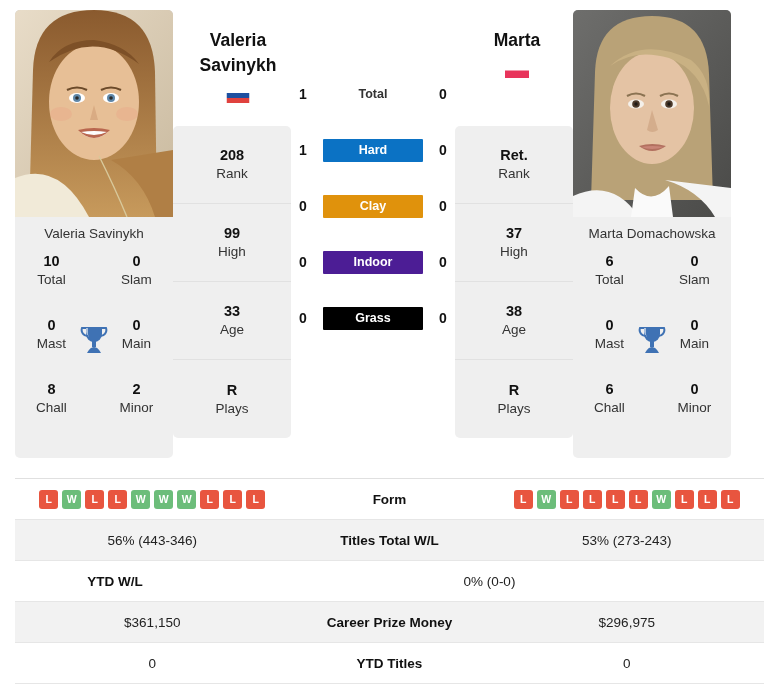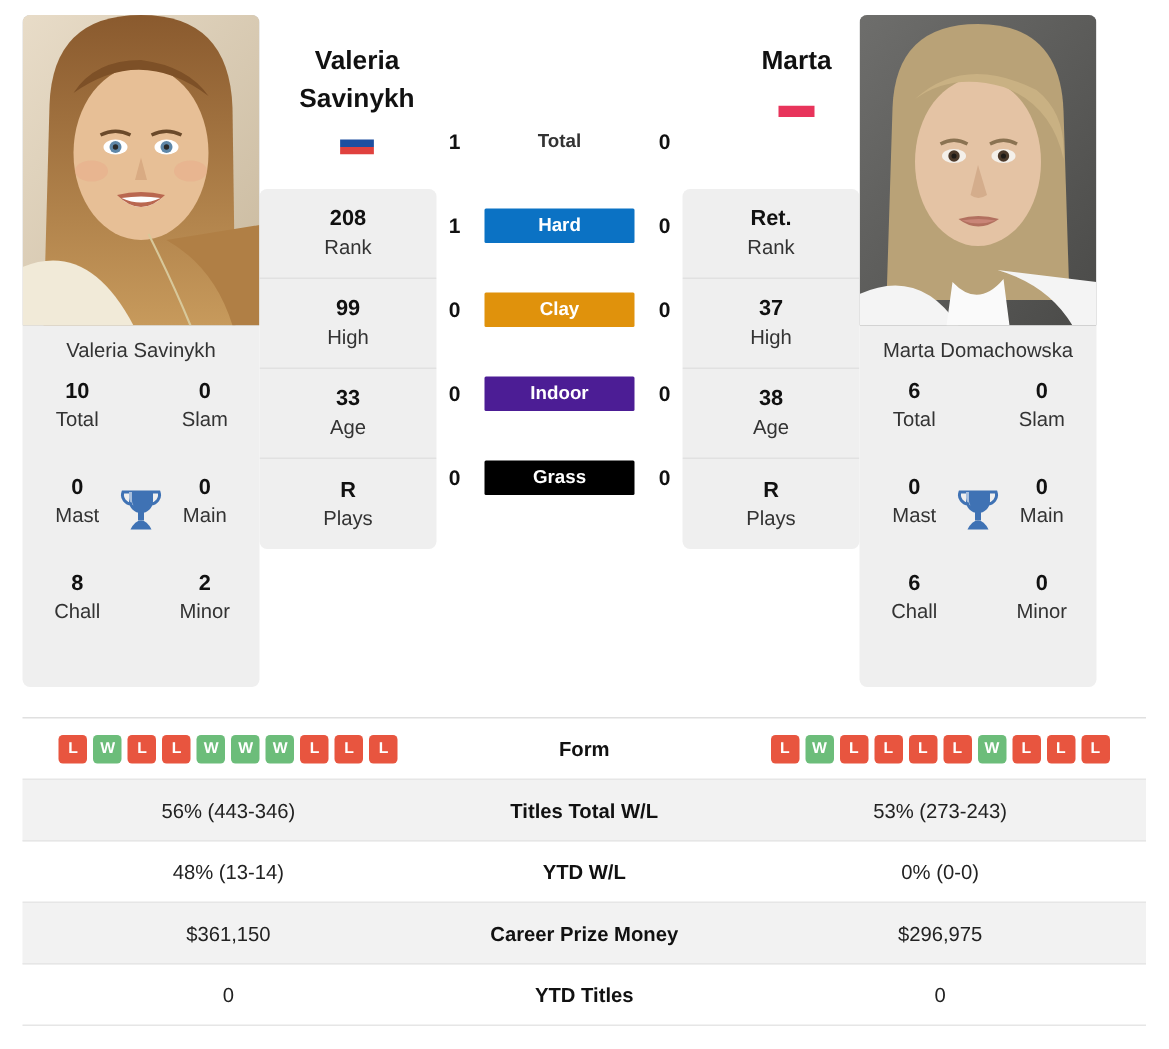--- a/index.html
+++ b/index.html
@@ -88,41 +88,41 @@
   
   .stat-col {
     width: 118px;
     flex: 0 0 118px;
     margin-top: 116px;
     background: #efefef;
     border-radius: 5px;
     overflow: hidden;
   }
   .stat-box {
-    height: 60px;
+    height: 78px;
     display: flex;
     flex-direction: column;
     align-items: center;
     justify-content: center;
     border-bottom: 1px solid #e1e1e1;
     line-height: 1.3;
   }
   .stat-box:last-child { border-bottom: none; }
   .stat-box .num { font-size: 14.5px; font-weight: bold; color: #111111; }
   .stat-box .lab { font-size: 13.5px; color: #333333; }
 
   
   .name-block {
     position: absolute;
     top: 28px;
     width: 130px;
     text-align: center;
   }
   .name-block.left  { left: 173px; }
-  .name-block.right { left: 466px; }
+  .name-block.right { left: 452px; }
   .name-block .nm {
     font-size: 17.5px;
     font-weight: bold;
     color: #111111;
     line-height: 1.42;
     white-space: nowrap;
   }
   .flag {
     width: 32px;
     height: 15px;
@@ -498,21 +498,20 @@
       </div>
   </div>
 
   <div class="trow shade">
     <div class="tleft">56% (443-346)</div>
     <div class="tmid">Titles Total W/L</div>
     <div class="tright">53% (273-243)</div>
   </div>
 
   <div class="trow">
-    <div class="tleft">48% (13-14)</div>
     <div class="tmid">YTD W/L</div>
     <div class="tright">0% (0-0)</div>
   </div>
 
   <div class="trow shade">
     <div class="tleft">$361,150</div>
     <div class="tmid">Career Prize Money</div>
     <div class="tright">$296,975</div>
   </div>
 

